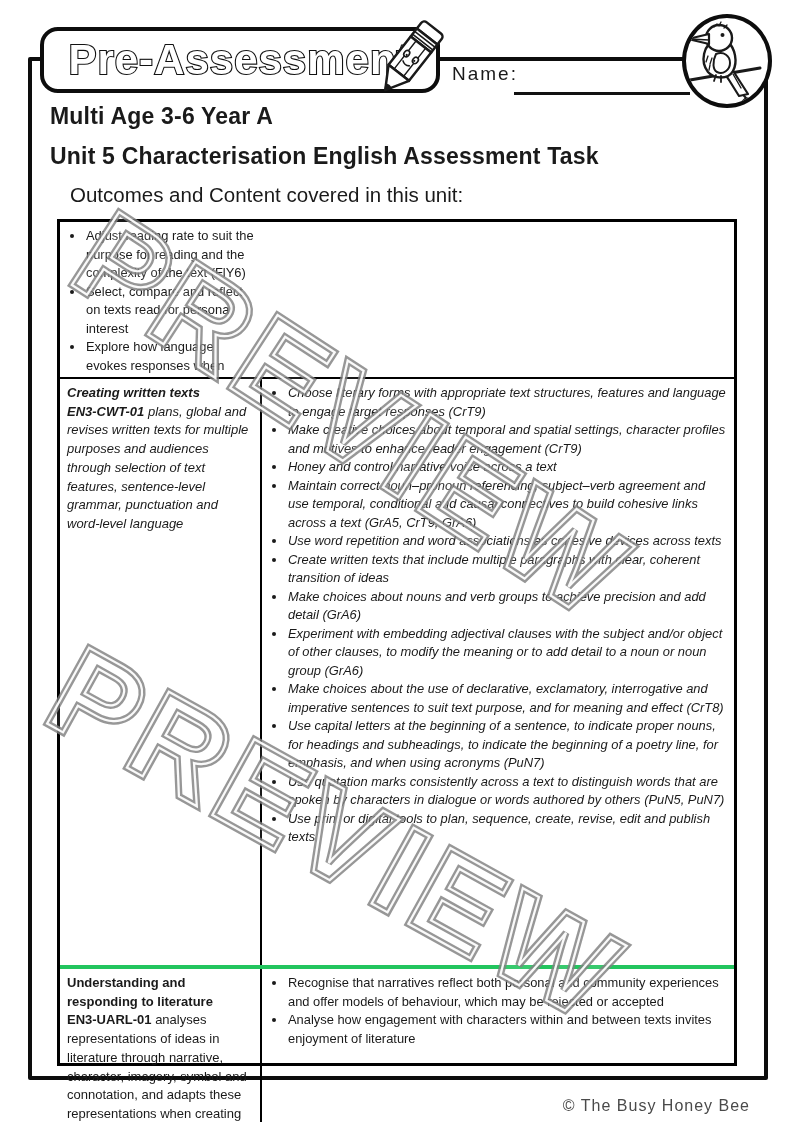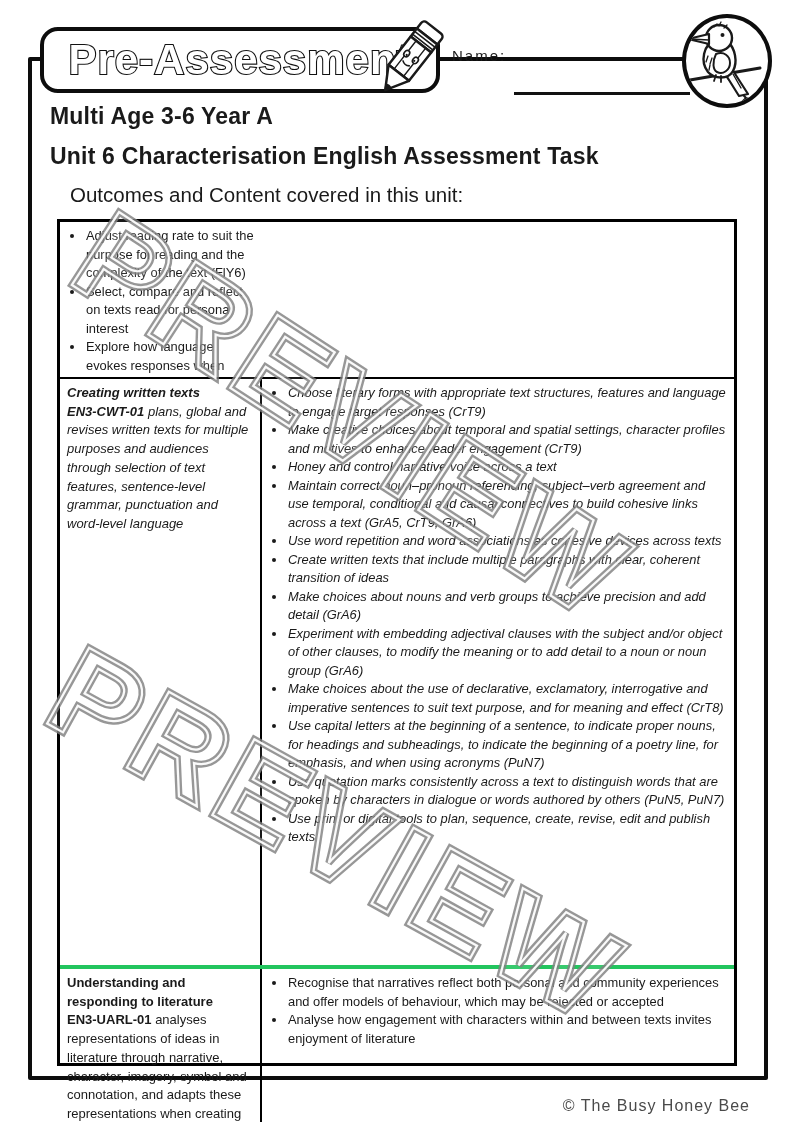--- a/index.html
+++ b/index.html
@@ -20,21 +20,21 @@
     background:#fff;border:4px solid #0d0d0d;border-radius:18px;
     box-sizing:border-box;z-index:3;
     display:flex;align-items:center;justify-content:center;
   }
   .badge-text{
     font-size:42px;font-weight:800;letter-spacing:1px;white-space:nowrap;
     color:#ffffff;-webkit-text-stroke:2.2px #111;paint-order:stroke fill;
   }
   .pencil{position:absolute;left:388px;top:16px;z-index:4;transform:rotate(38deg);}
   
-  .name-label{position:absolute;left:452px;top:47px;font-size:15px;letter-spacing:2px;z-index:3;}
+  .name-label{position:absolute;left:452px;top:63px;font-size:19px;letter-spacing:2px;z-index:3;}
   .name-line{position:absolute;left:514px;top:92px;width:176px;height:3px;background:#111;z-index:3;}
   
   .bird{
     position:absolute;left:682px;top:14px;width:90px;height:94px;background:#fff;
     border:4px solid #0d0d0d;border-radius:50%;box-sizing:border-box;z-index:3;overflow:hidden;
   }
   
   .title{position:absolute;left:50px;font-size:23px;font-weight:700;letter-spacing:.2px;z-index:2;}
   .title1{top:103px;}
   .title2{top:143px;}
@@ -115,21 +115,21 @@
     <path class="shp" stroke-width="2.2" d="M23,16 L2,21 L23,26 Z"></path>
     <path class="ln" stroke-width="1.3" d="M4,21 L23,22"></path>
     <circle cx="36.5" cy="17" r="2" fill="#1a1a1a"></circle>
     <path class="shp" stroke-width="2" d="M30,36 C38,33 44,38 44,45 C44,52 37,57 31,54 C27,52 26,44 30,36 Z"></path>
     <path class="ln" stroke-width="1.3" d="M22,38 l-2,6 M26,40 l-2,6 M24,47 l-1,5"></path>
     <path class="ln" stroke-width="1.8" d="M30,57 l-2,6 M35,58 l0,6"></path>
   </svg>
 </div>
 
 <div class="title title1">Multi Age 3-6 Year A</div>
-<div class="title title2">Unit 6 Characterisation English Assessment Task</div>
+<div class="title title2">Unit 5 Characterisation English Assessment Task</div>
 <div class="subheading">Outcomes and Content covered in this unit:</div>
 
 <div class="otable">
 
   <div class="trow trow1">
     <div class="cell cell-right">
       <ul>
           <li>Adjust reading rate to suit the purpose for reading and the complexity of the text (FlY6)</li>
           <li>Select, compare and reflect on texts read for personal interest</li>
           <li>Explore how language evokes responses when reading (UnT9)</li>

